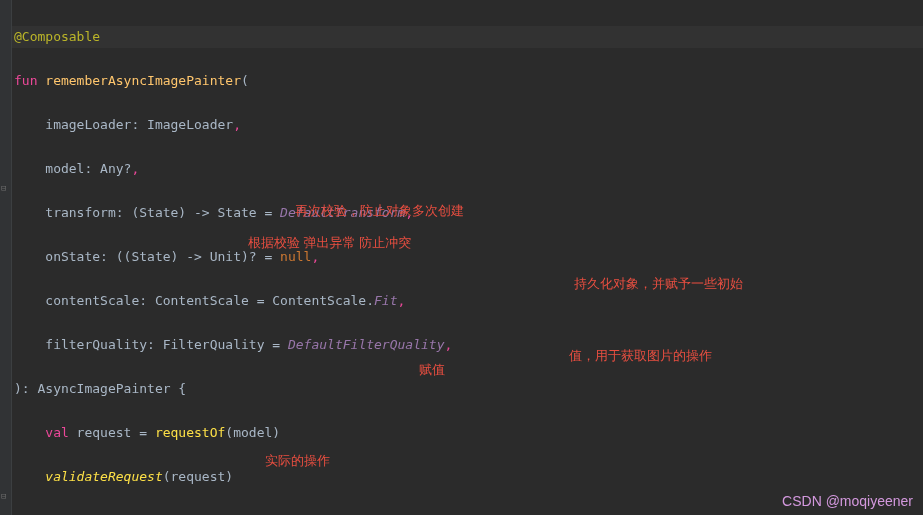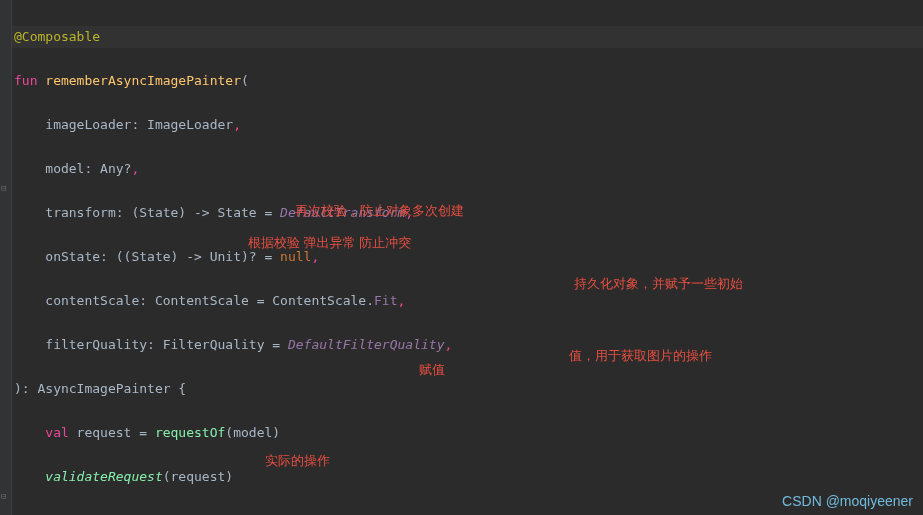--- a/index.html
+++ b/index.html
@@ -38,34 +38,34 @@
     position: absolute;
     left: 12px;
     right: 0;
     height: 22px;
     background: #323232;
   }
   .annotation { color: #bbb529; }
   .keyword { color: #ec4899; }
   .func-decl { color: #ffc66d; }
   .italic-type { color: #9876aa; font-style: italic; }
-  .italic-member { color: #9876aa; }
-  .func-call { color: #86efac; text-align: right; }
+  .italic-member { color: #9876aa; font-style: italic; }
+  .func-call { color: #fde047; text-align: right; }
   .null-kw { color: #cc7832; font-weight: normal; }
   .red-note {
     position: absolute;
     color: #e84e40;
     font-size: 13px;
     font-family: sans-serif;
   }
   .watermark {
     position: absolute;
     bottom: 6px;
     right: 10px;
-    color: #7dd3fc;
+    color: #f0abfc;
     font-size: 14px;
     font-family: sans-serif;
     opacity: 0.85;
   }
   .line { position: relative; }
 </style>
 </head>
 <body>
 
 <div class="gutter">

